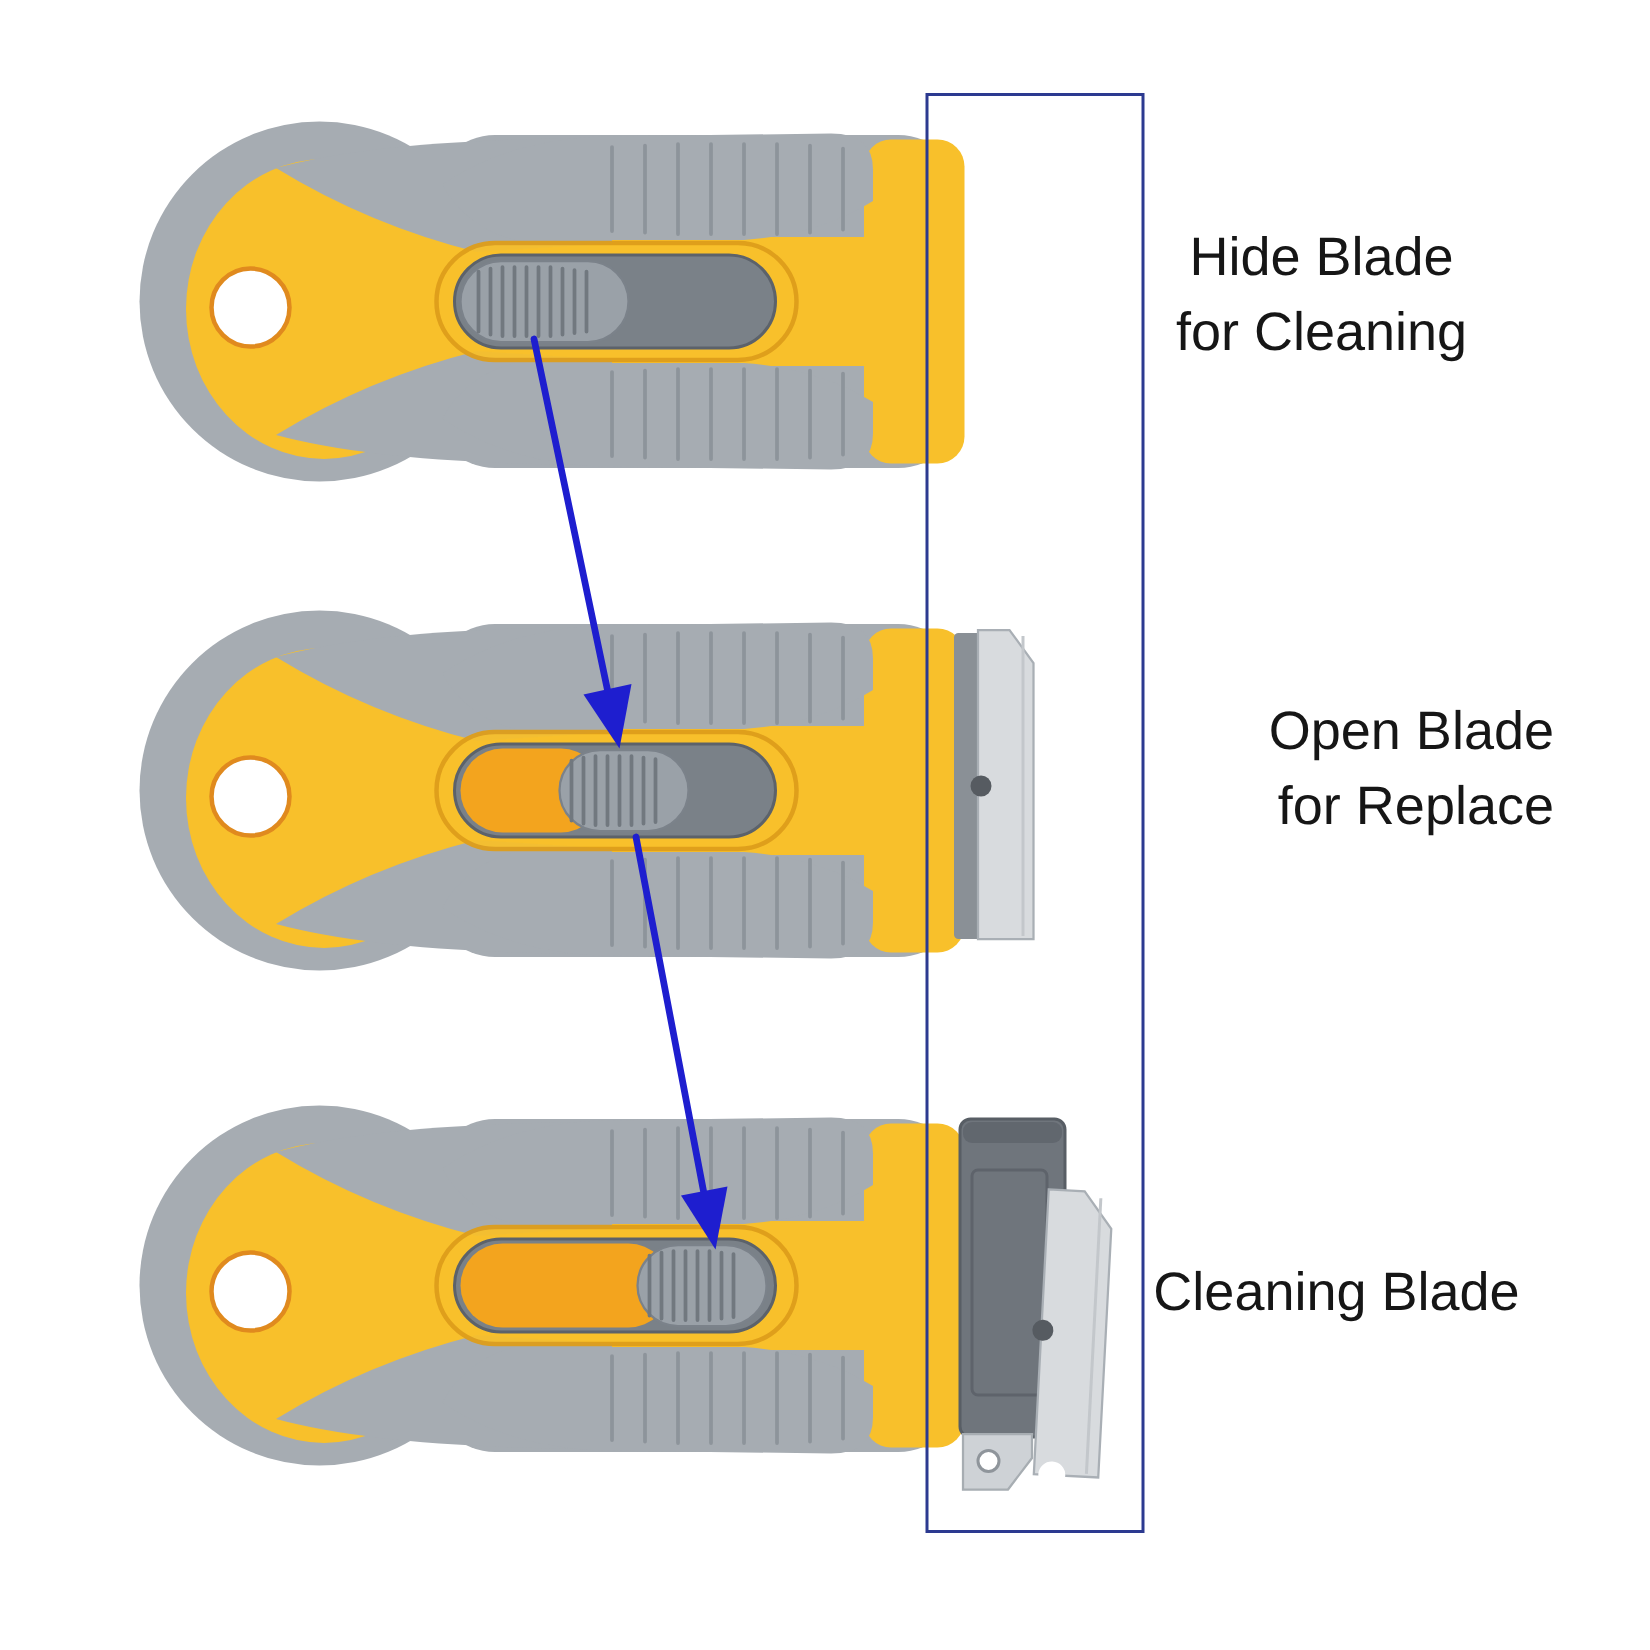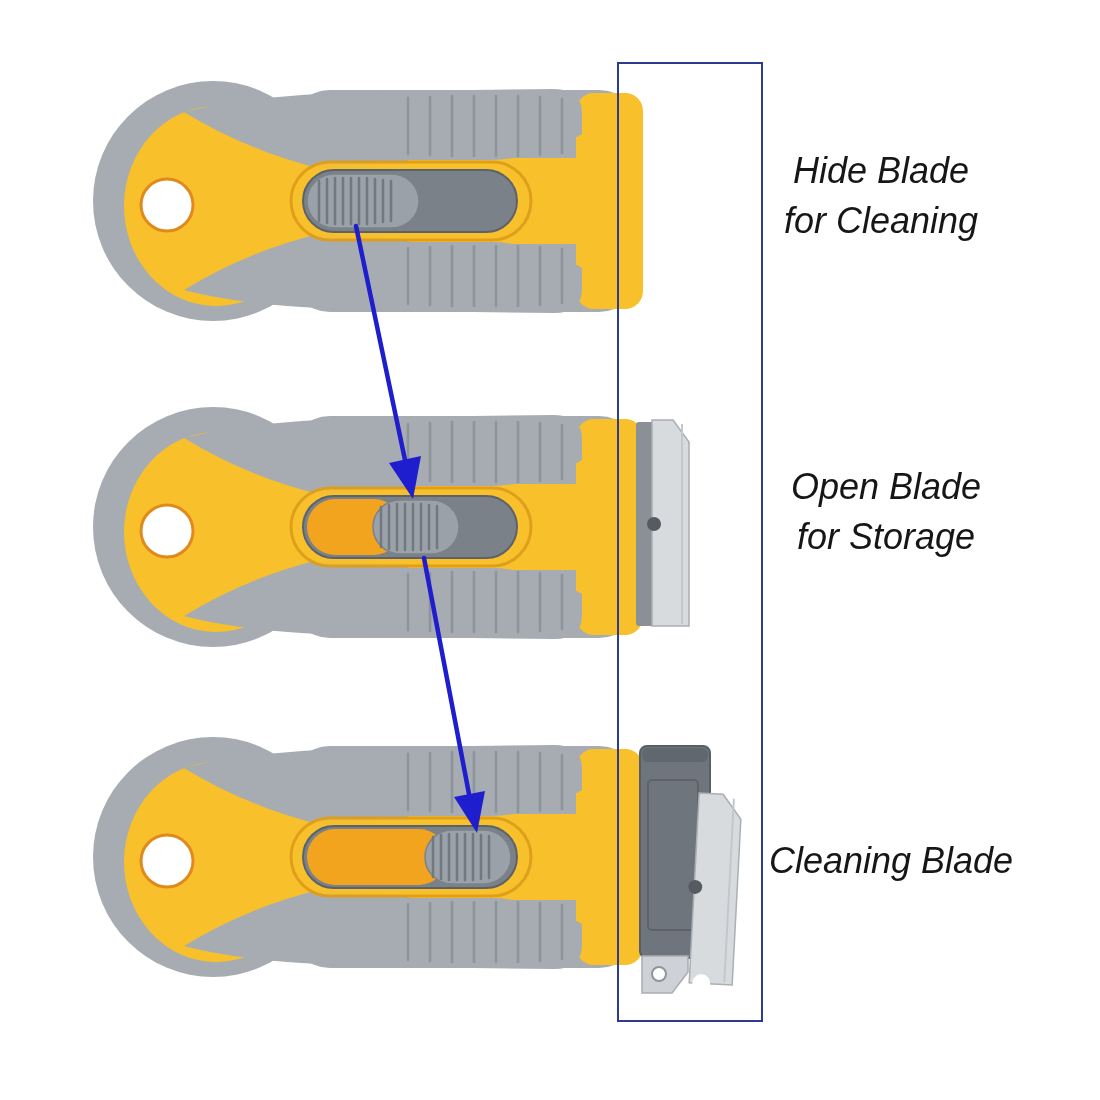--- a/index.html
+++ b/index.html
@@ -20,23 +20,23 @@
           font-family:"Liberation Sans",sans-serif;}
   .defs-holder{position:absolute;width:0;height:0;overflow:hidden;}
   .tool{position:absolute;left:88px;}
   #tool-1{top:66px;}
   #tool-2{top:392px;}
   #tool-3{top:722px;}
   .overlay{position:absolute;left:0;top:0;z-index:30;pointer-events:none;}
   .highlight-box{position:absolute;left:617px;top:62px;width:146px;height:960px;
                  border:2px solid var(--box-blue);z-index:20;box-sizing:border-box;}
   .step-label{position:absolute;z-index:25;color:var(--ink);text-align:center;
-              font-size:36px;line-height:50px;font-weight:400;white-space:nowrap;font-style:italic;}
+              font-size:36px;line-height:50px;font-weight:400;white-space:nowrap;}
   #label-hide{left:741px;top:146px;width:280px;}
-  #label-open{left:736px;top:462px;width:300px;}
+  #label-open{left:736px;top:462px;width:300px;text-align:right;}
   #label-replace{left:741px;top:836px;width:300px;}
   .step-label span{display:block;}
 
   
   .f-yellow{fill:var(--yellow);}
   .f-gray{fill:var(--body-gray);}
   .f-white{fill:#FFFFFF;}
   .f-orange{fill:var(--track-orange);}
   .f-silver{fill:var(--blade-silver);}
   .f-holder{fill:var(--holder-gray);}
@@ -148,20 +148,20 @@
       <polygon points="477,833 454,797 485,791" class="arrow-head"></polygon>
     </g>
   </svg>
 
   <div class="step-label" id="label-hide">
     <span>Hide Blade</span>
     <span>for Cleaning</span>
   </div>
   <div class="step-label" id="label-open">
     <span>Open Blade</span>
-    <span>for Storage</span>
+    <span>for Replace</span>
   </div>
   <div class="step-label" id="label-replace">
     <span>Cleaning Blade</span>
     <span></span>
   </div>
 
 </div>
 
 </body></html>

